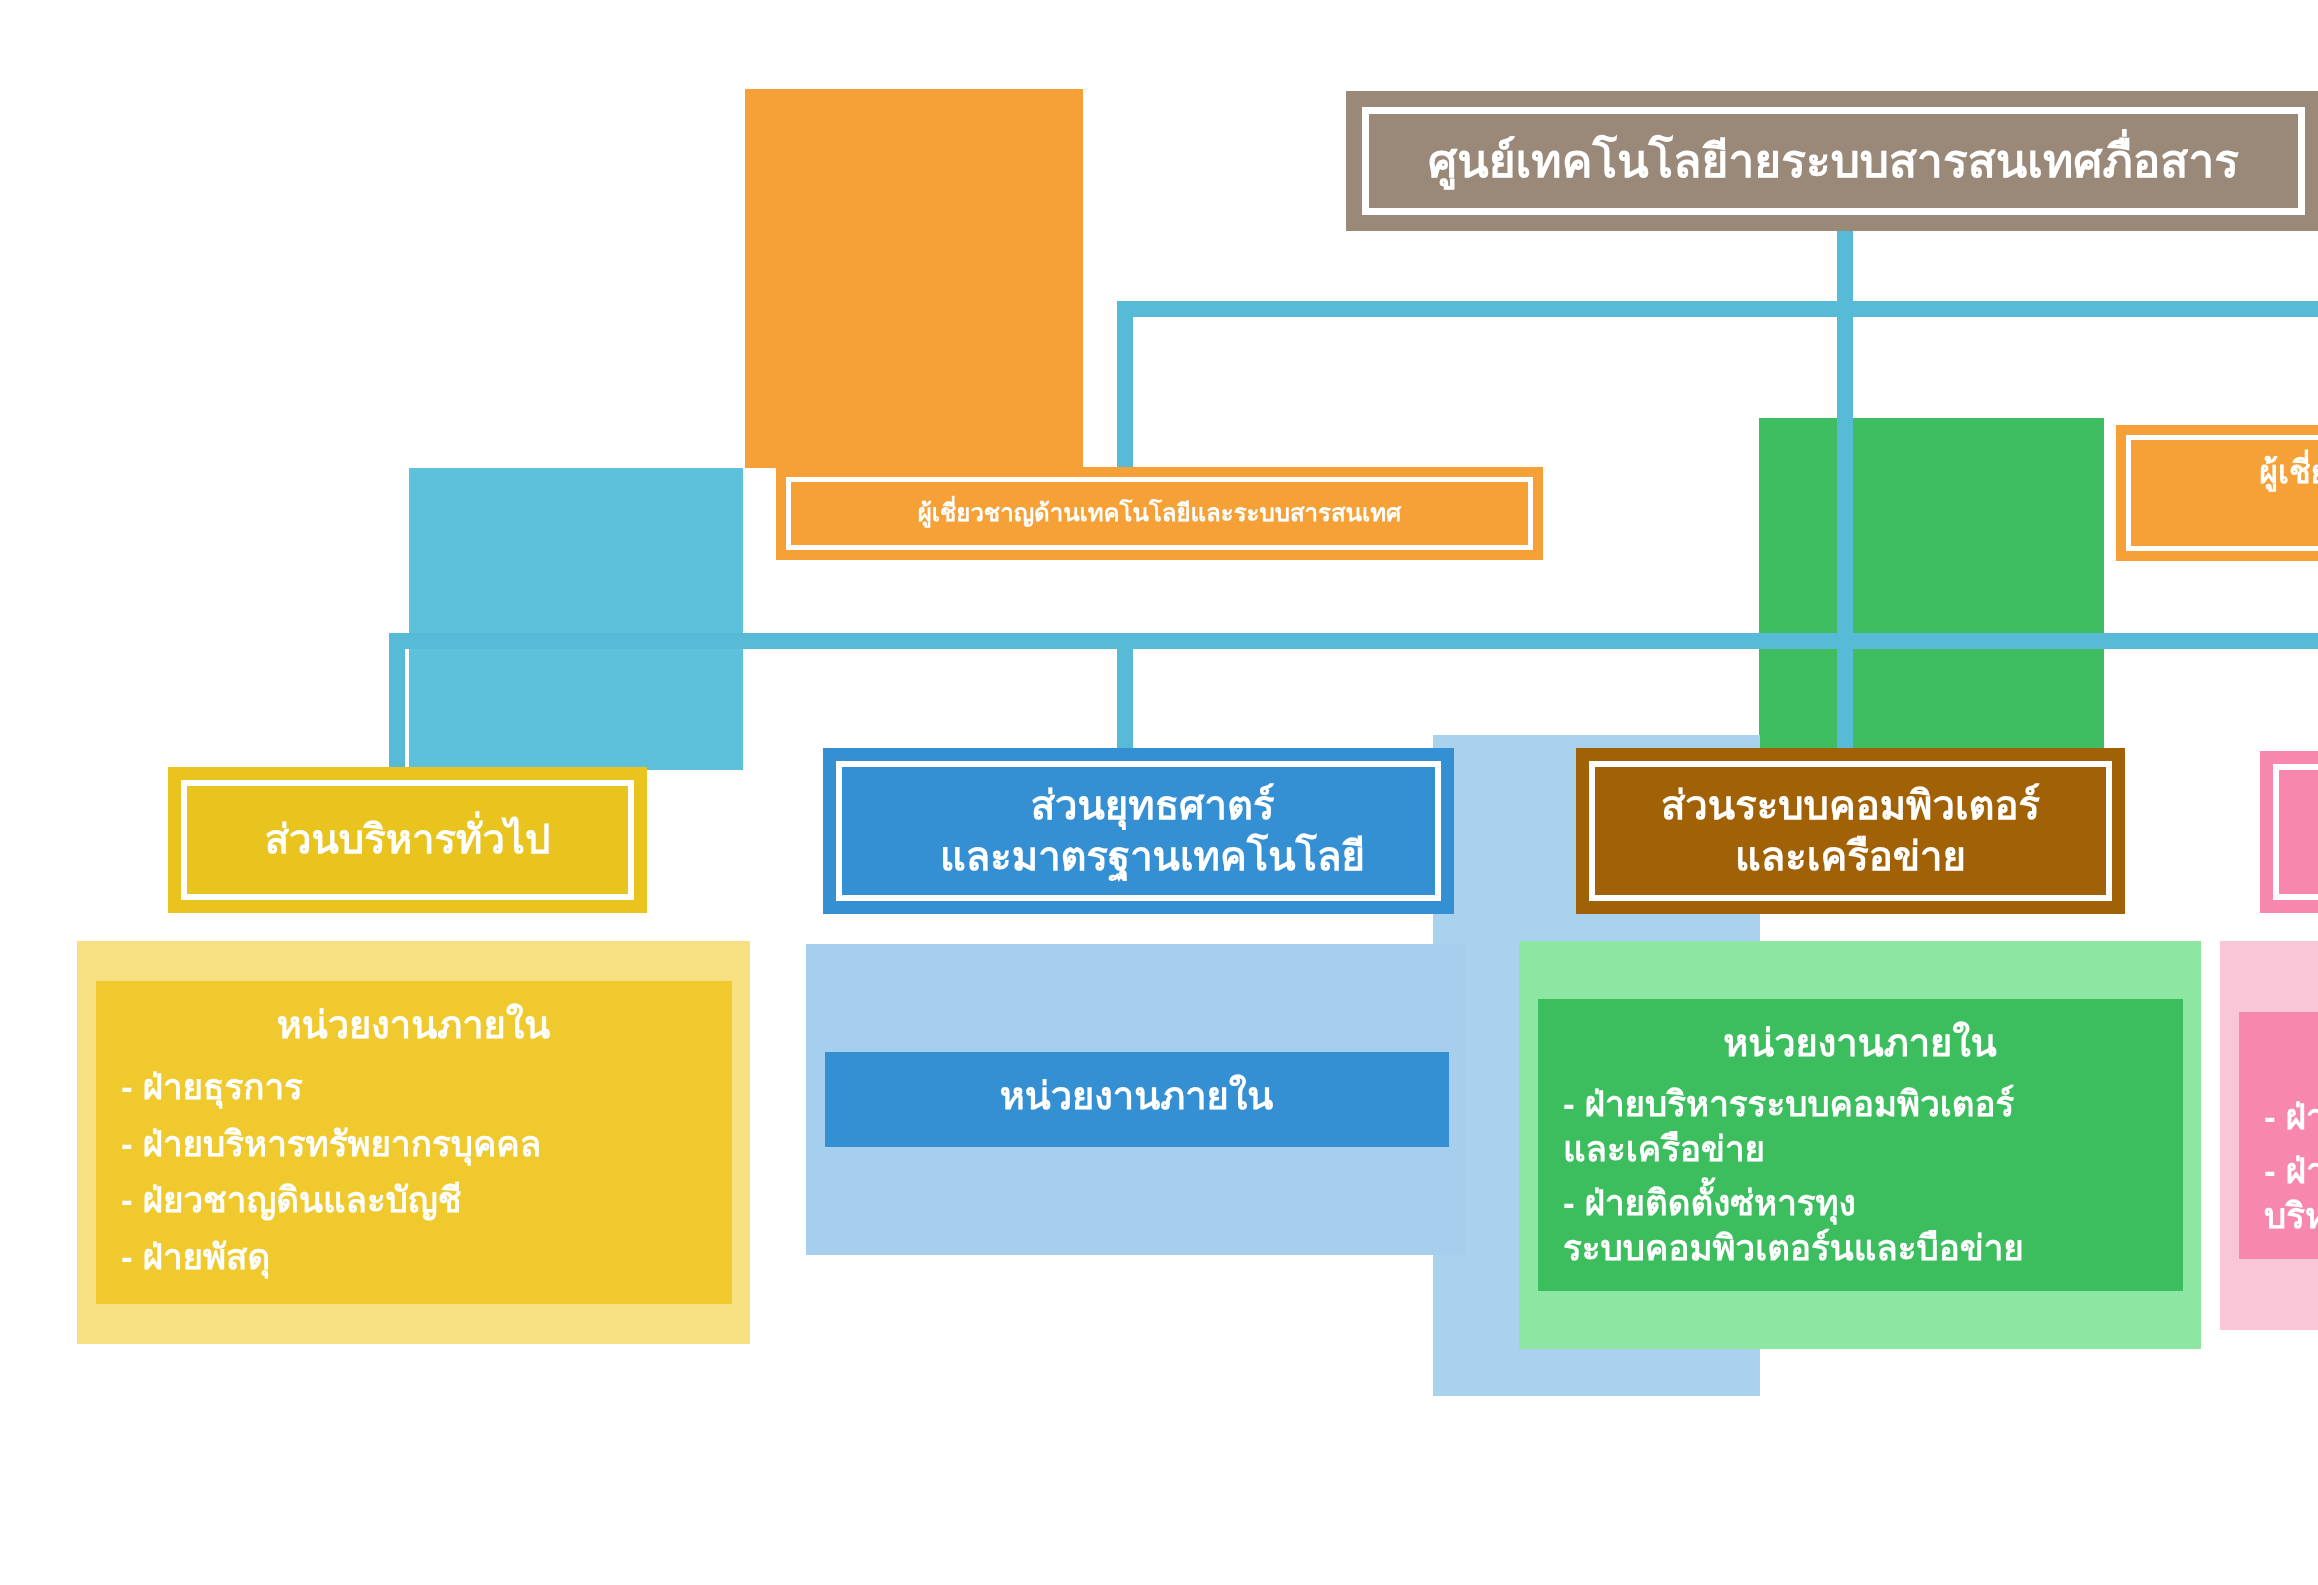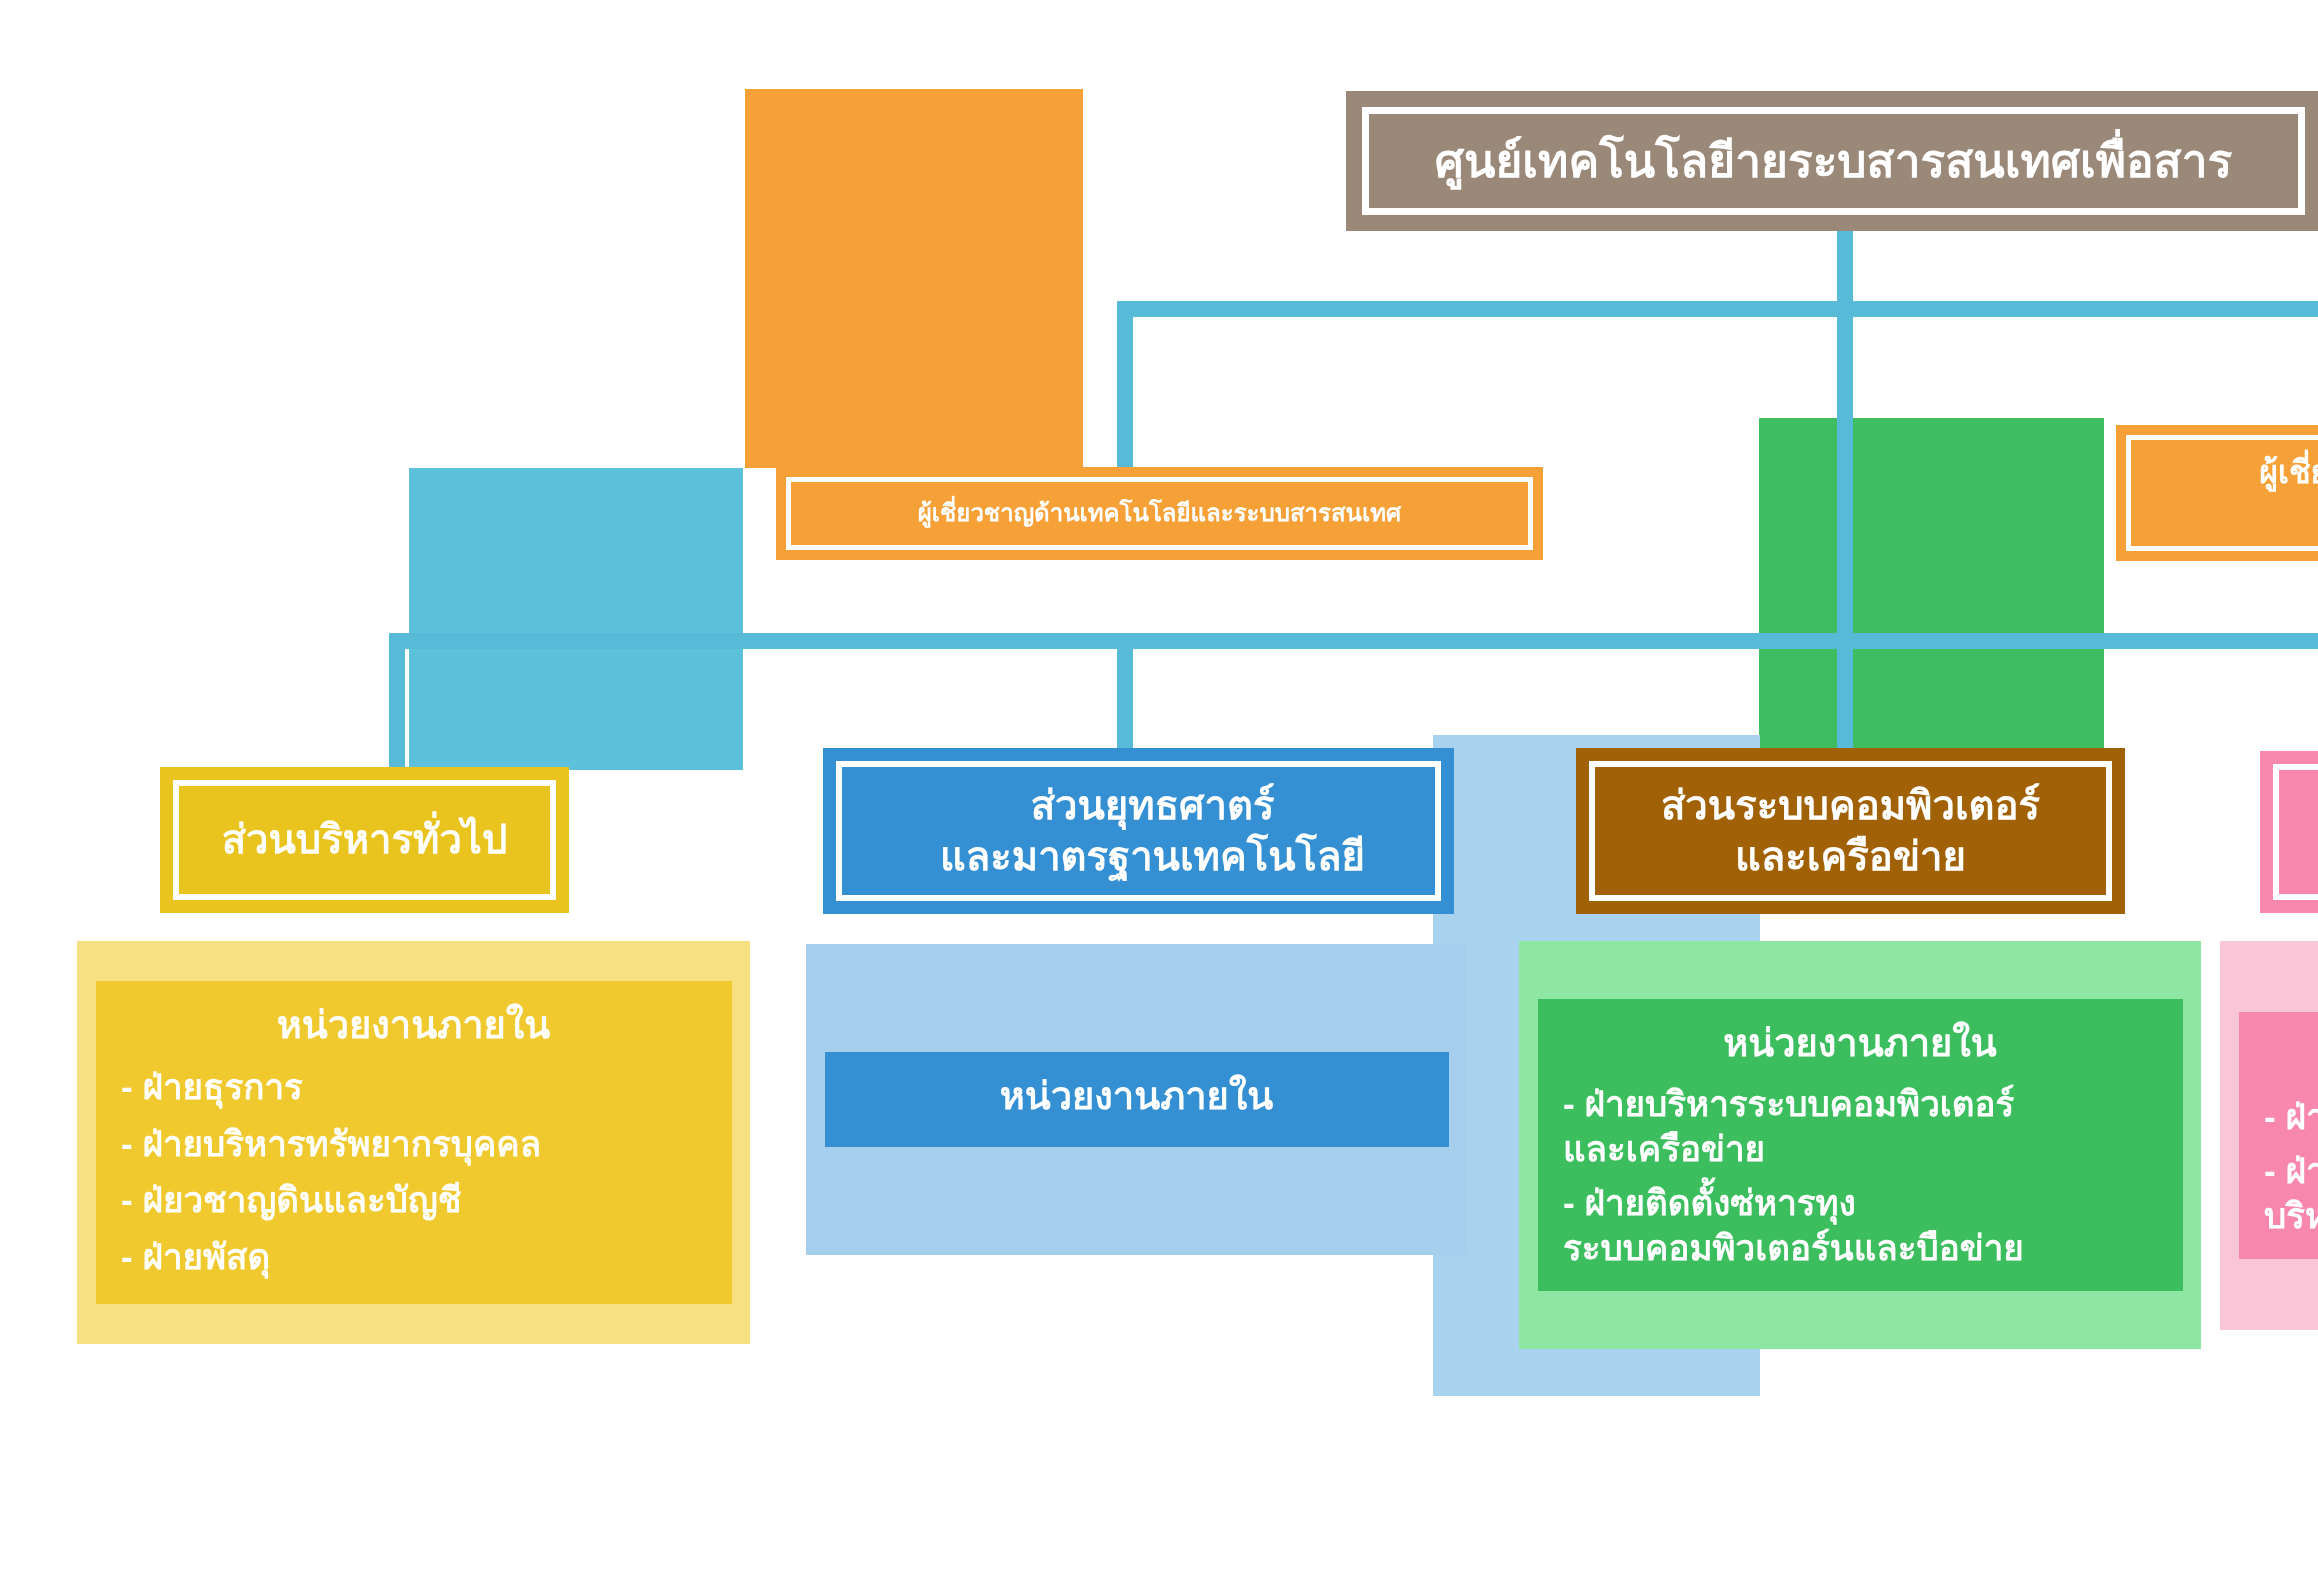--- a/index.html
+++ b/index.html
@@ -29,21 +29,21 @@
   .frame-title{inset:16px;border-width:7.4px;}
   .frame-exp{inset:10.2px;border-width:5.6px;}
   .box-text{position:relative;line-height:1.28;}
   .txt-line{line-height:1.28;}
 
   .box-title{left:1346px;top:91px;width:975px;height:140px;background:#9A8878;font-size:46px;}
   .box-exp-left{left:776px;top:467px;width:767px;height:93px;background:#F6A137;font-size:24px;}
   .box-exp-right{left:2116px;top:425px;width:806px;height:136px;background:#F6A137;font-size:32px;}
 
   .hdr{font-size:40px;}
-  .hdr-yellow{left:160px;top:767px;width:409px;height:146px;background:#E9C41F;}
+  .hdr-yellow{left:168px;top:767px;width:479px;height:146px;background:#E9C41F;}
   .hdr-blue{left:823px;top:748px;width:603px;height:166px;background:#3590D3;padding-left:28px;}
   .hdr-green{left:1576px;top:748px;width:549px;height:166px;background:#a16207;}
   .hdr-pink{left:2260px;top:751px;width:561px;height:162px;background:#F787AD;}
 
   
   .bodybox{position:absolute;padding:18.5px;display:flex;align-items:center;}
   .fill{flex:1;color:#FFFFFF;padding:11.6px 25.5px;overflow:hidden;}
   .body-yellow{left:77px;top:941px;width:636px;height:366px;background:#F6E081;}
   .body-yellow .fill{background:#EFC92E;}
   .body-blue{left:806px;top:944px;width:624px;height:274px;background:#A6CFEE;}
@@ -72,21 +72,21 @@
   <div class="cline l-v-title"></div>
   <div class="cline l-h-expert"></div>
   <div class="cline l-v-exp-left"></div>
 
   <div class="cline l-h-main"></div>
   <div class="cline l-v-yellow"></div>
   <div class="cline l-v-blue"></div>
 
   <div class="box box-title">
     <div class="frame frame-title"></div>
-    <div class="box-text">ศูนย์เทคโนโลยีายระบสารสนเทศเพื่อสาร</div>
+    <div class="box-text">ศูนย์เทคโนโลยีายระบบสารสนเทศภื่อสาร</div>
   </div>
 
   <div class="box box-exp-left">
     <div class="frame frame-exp"></div>
     <div class="box-text">
         <div class="txt-line">
           <div class="txt-line">ผู้เชี่ยวชาญด้านเทคโนโลยีและระบบสารสนเทศ</div>
         </div>
       </div>
   </div>

